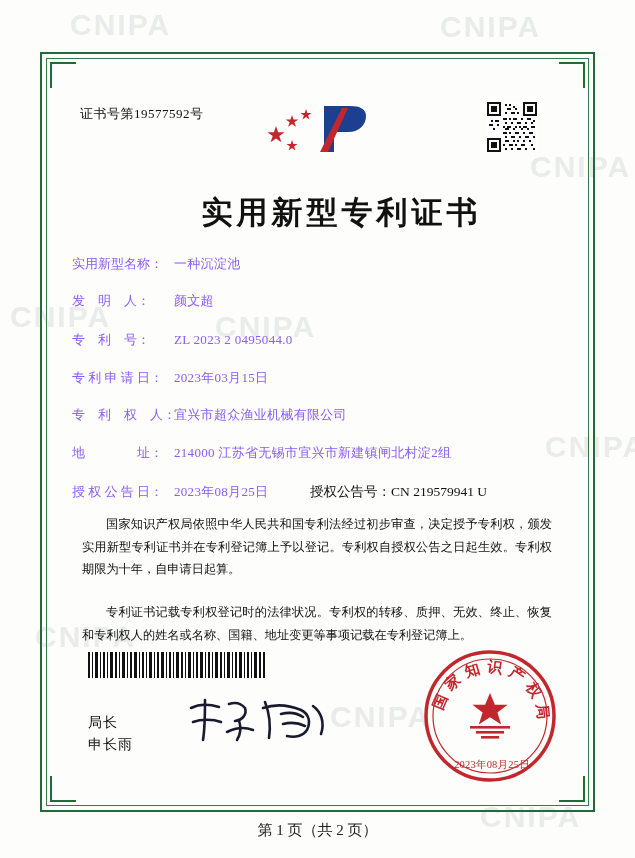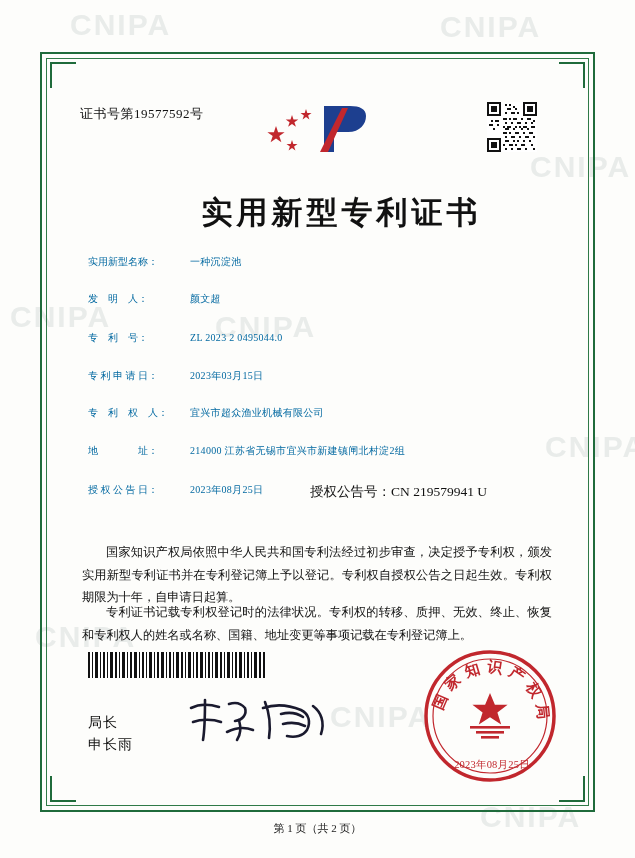--- a/index.html
+++ b/index.html
@@ -100,23 +100,23 @@
     font-weight: bold;
     letter-spacing: 4px;
     color: #111;
     font-family: "Liberation Serif", serif;
     padding-left: 24px;
   }
 
   
   .field {
     position: absolute;
-    left: 88px;
-    font-size: 10px;
-    color: #0369a1;
+    left: 72px;
+    font-size: 13px;
+    color: #8b5cf6;
     white-space: nowrap;
   }
   .field .label {
     display: inline-block;
     width: 102px;
     letter-spacing: 0px;
   }
   .field .value { letter-spacing: 0.3px; }
 
   .f1 { top: 255px; }
@@ -141,21 +141,21 @@
   .para {
     position: absolute;
     left: 82px;
     width: 470px;
     font-size: 12.2px;
     line-height: 1.85;
     color: #111;
     text-align: justify;
     text-indent: 24px;
   }
-  .p1 { top: 541px; }
+  .p1 { top: 513px; }
   .p2 { top: 601px; }
 
   
   .barcode {
     position: absolute;
     top: 652px; left: 88px;
     width: 178px; height: 26px;
   }
 
   
@@ -188,21 +188,21 @@
     position: absolute;
     top: 694px; left: 183px;
     width: 150px; height: 52px;
   }
 
   
   .footer {
     position: absolute;
     top: 821px; left: 0; width: 635px;
     text-align: center;
-    font-size: 11px;
+    font-size: 15px;
     color: #222;
   }
 </style>
 </head>
 <body>
 
 <div class="page">
 
   <div class="watermark wm1">CNIPA</div>
   <div class="watermark wm2">CNIPA</div>

